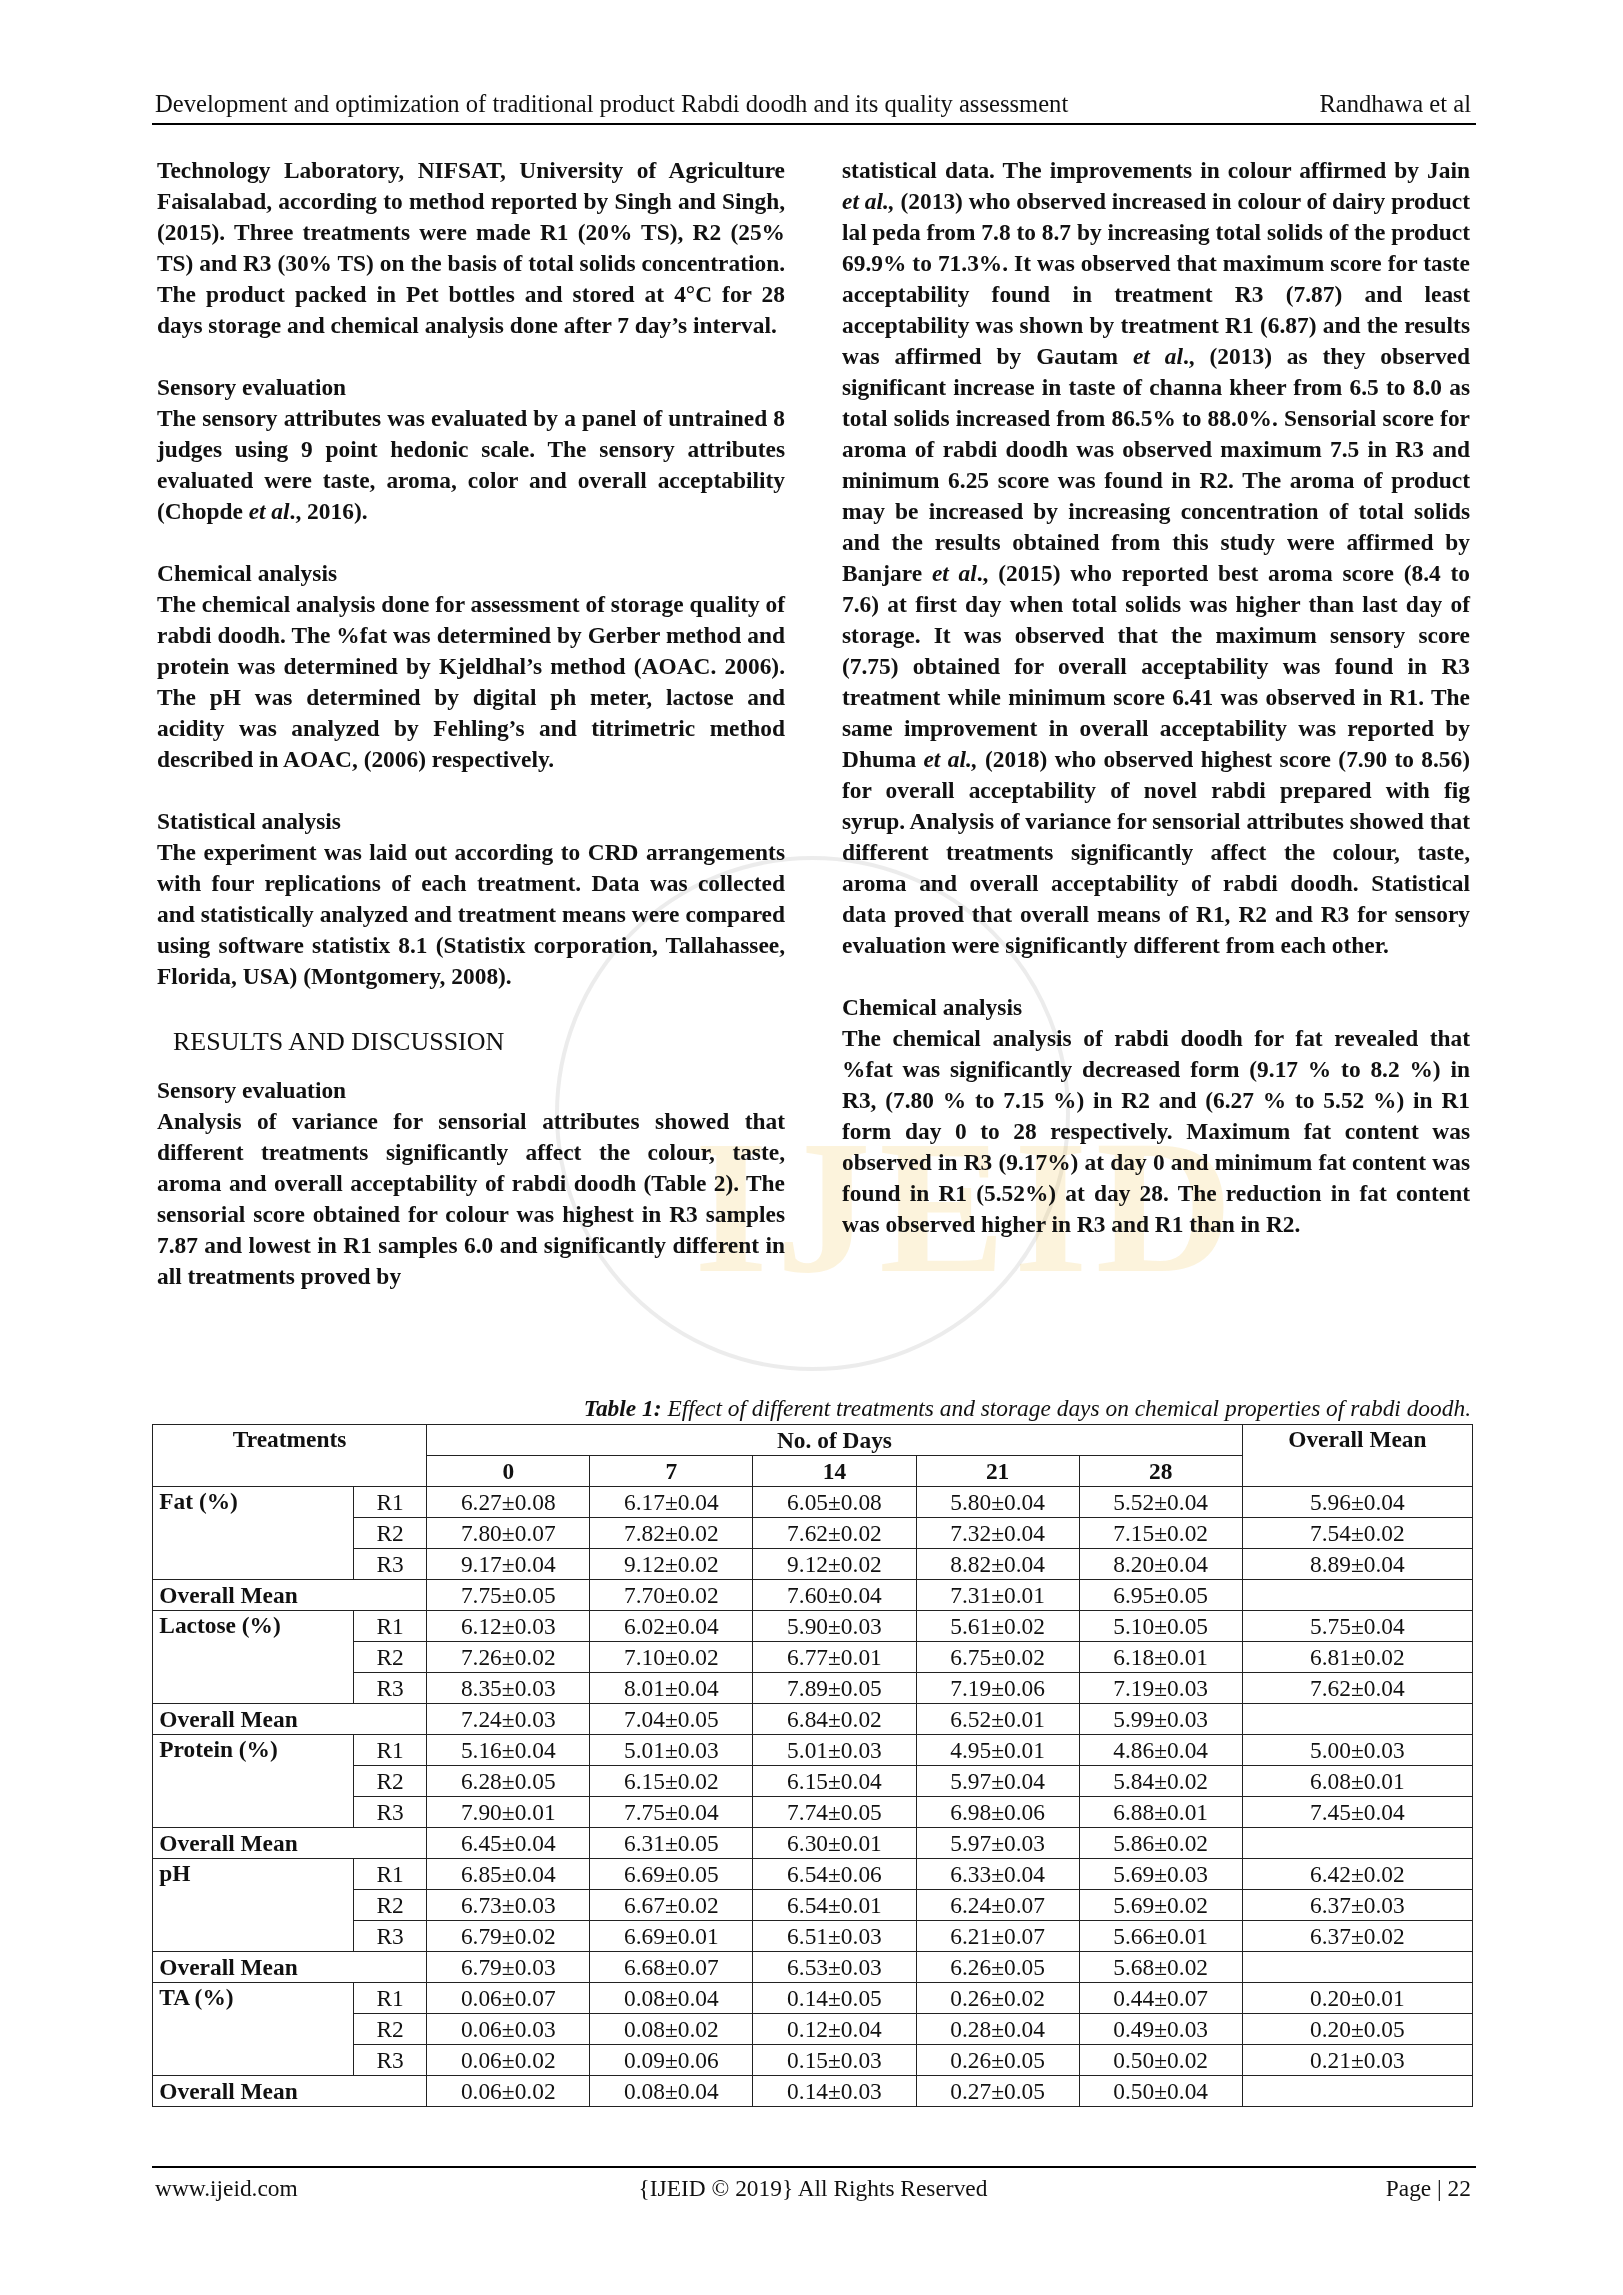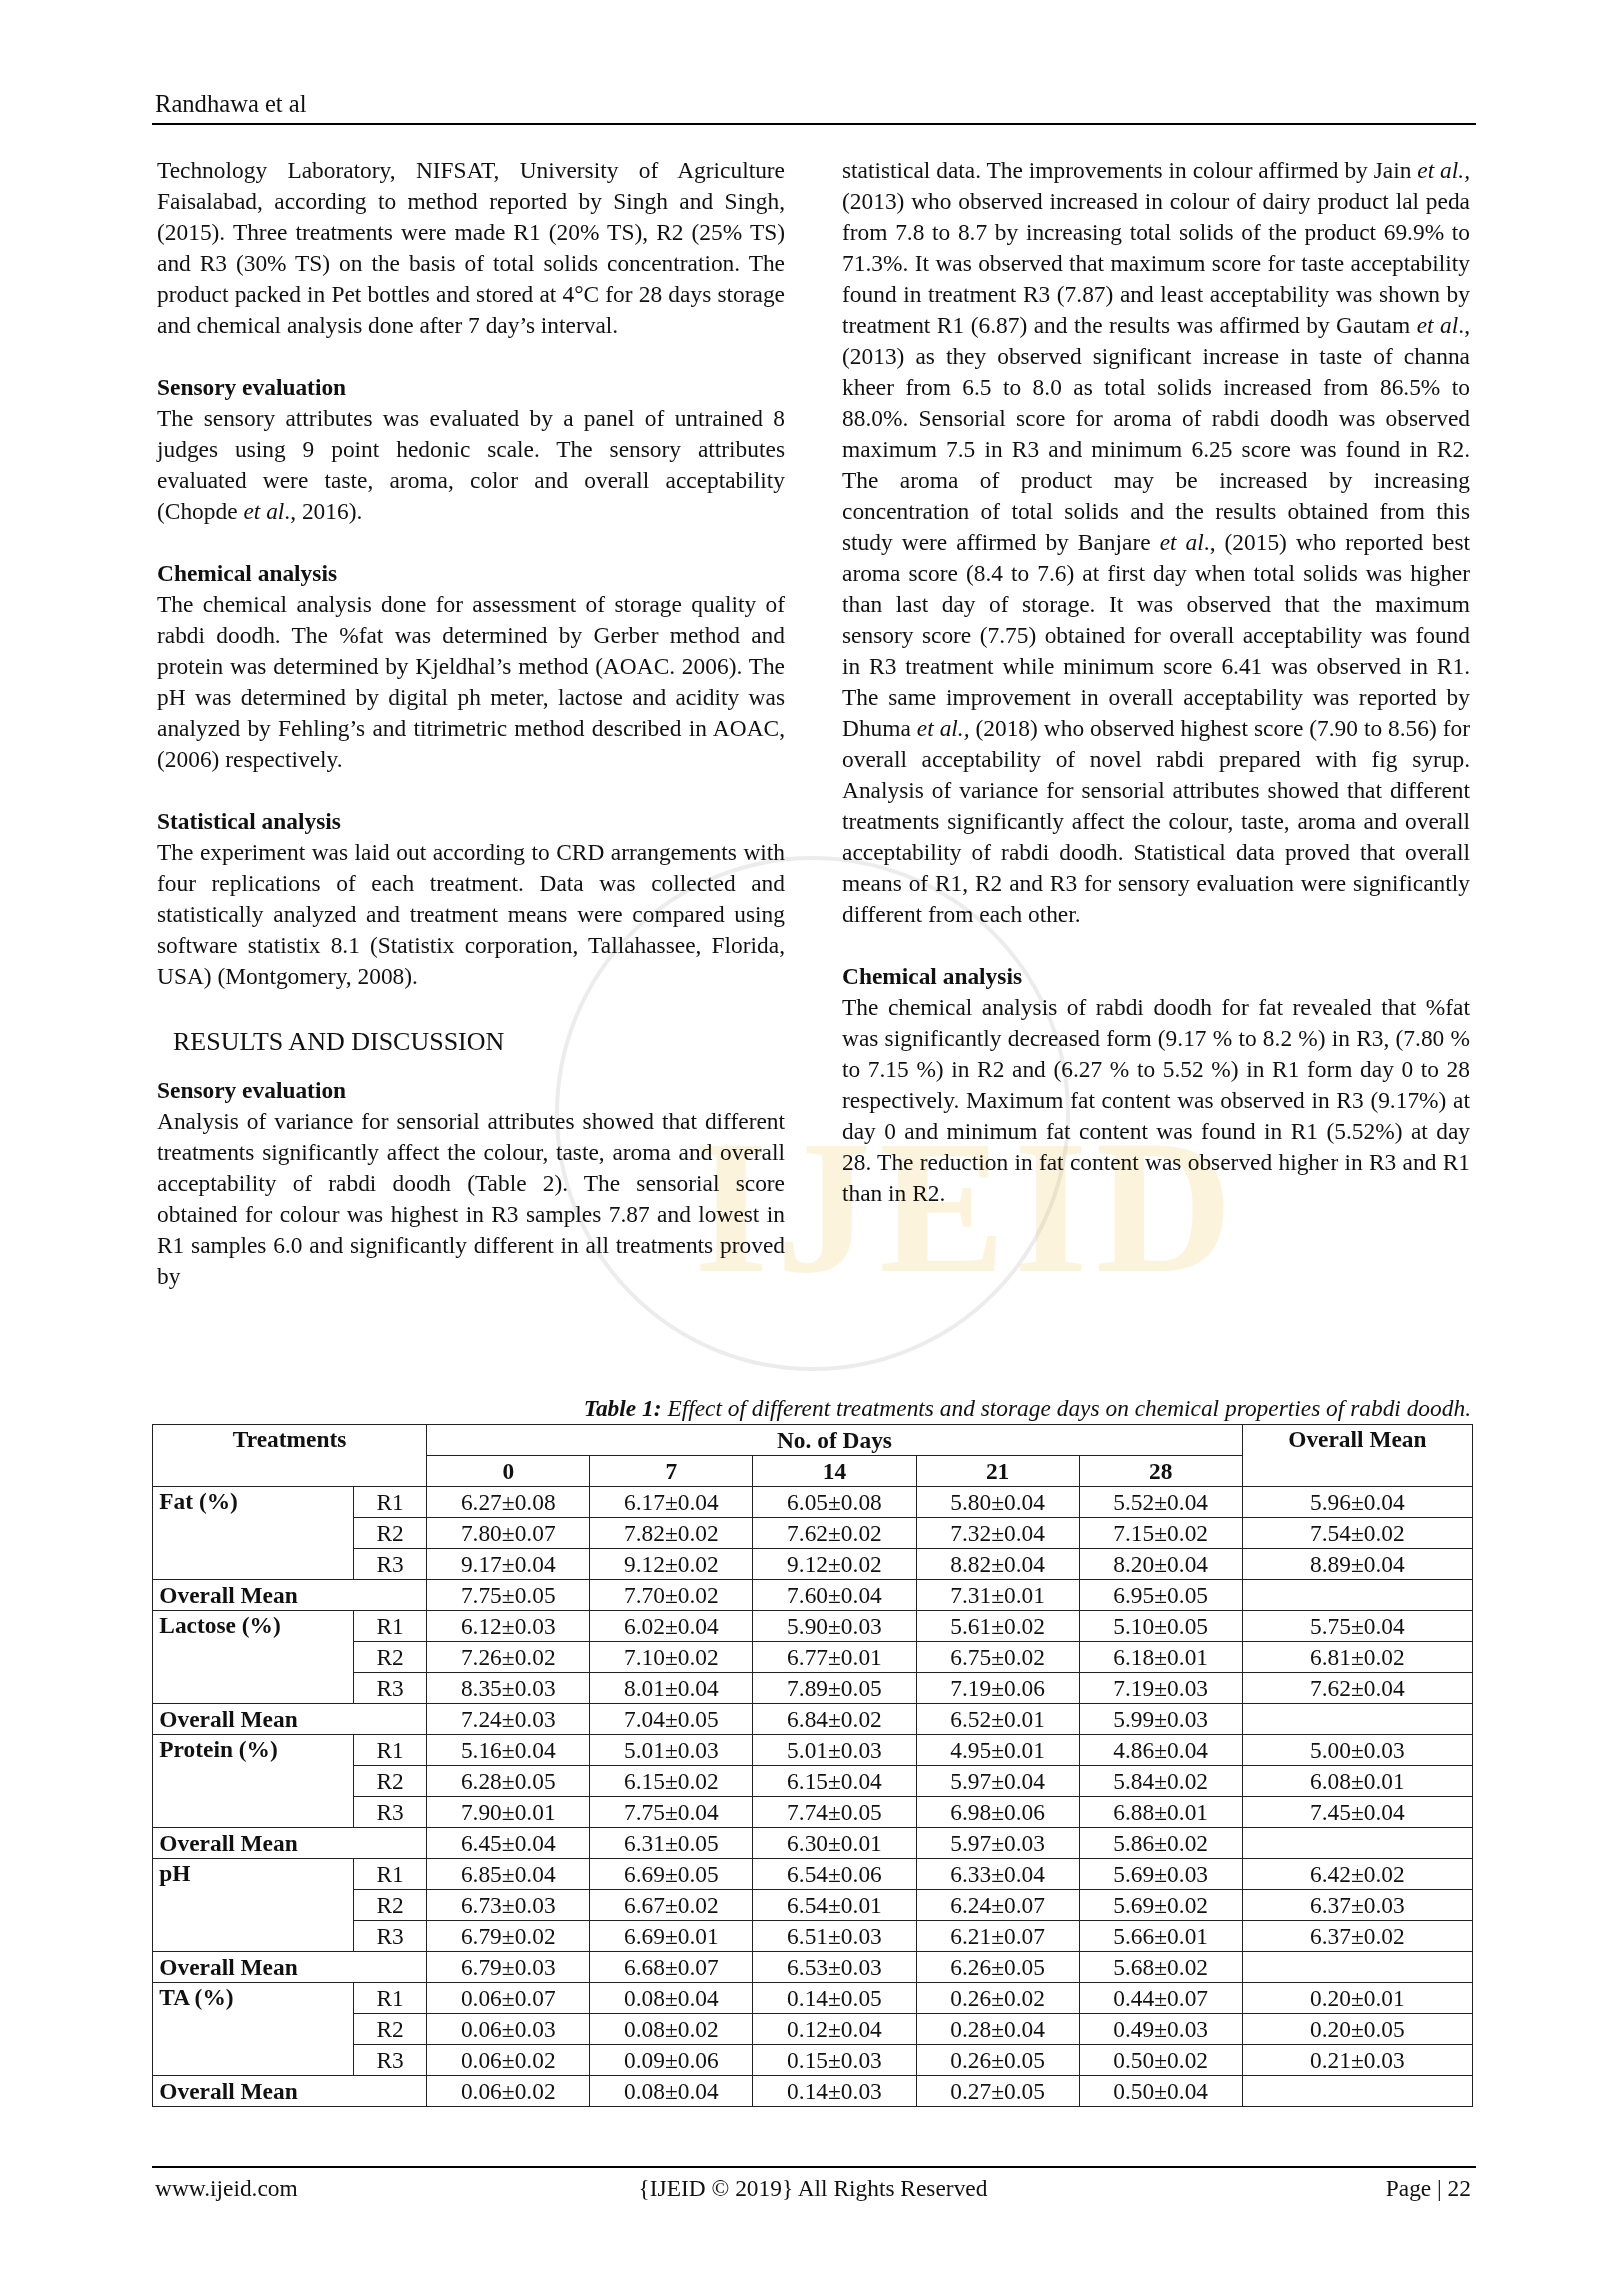--- a/index.html
+++ b/index.html
@@ -14,21 +14,21 @@
   }
   .header-rule {
     position: absolute; left: 152px; top: 123px; width: 1324px; height: 2.4px; background: #000;
   }
   .col {
     position: absolute; top: 155px; width: 628px;
     font-size: 23.4px; line-height: 31px; text-align: justify;
   }
   .col.left { left: 157px; }
   .col.right { left: 842px; }
-  .col p { margin: 0; }
+  .col p { margin: 0; font-weight: bold; }
   .col h3 { margin: 0; font-size: 23.4px; font-weight: bold; line-height: 31px; }
   .col h2 { margin: 16px; font-size: 26px; font-weight: normal; line-height: 35px; }
   .gap { height: 31px; }
   .gap-sm { height: 16px; }
   .watermark {
     position: absolute; left: 555px; top: 856px; width: 507px; height: 507px;
     border-radius: 50%; border: 4.8px solid rgba(180,180,180,0.25);
     pointer-events: none;
   }
   .watermark .wm-text {
@@ -59,20 +59,21 @@
     position: absolute; left: 155px; top: 2174px; width: 1316px;
     display: flex; justify-content: space-between; font-size: 23.4px; line-height: 28.5px;
   }
   .footer .center { position: absolute; left: 0; right: 0; text-align: center; }
   i { font-style: italic; margin-top: 17px; }
 </style>
 </head>
 <body>
 
 <div class="header">
+  <span>Development and optimization of traditional product Rabdi doodh and its quality assessment</span>
   <span>Randhawa et al</span>
 </div>
 <div class="header-rule"></div>
 
 <div class="watermark">
   <span class="wm-text">IJEID</span>
 </div>
 
 <div class="col left">
   <p>Technology Laboratory, NIFSAT, University of Agriculture Faisalabad, according to method reported by Singh and Singh, (2015). Three treatments were made R1 (20% TS), R2 (25% TS) and R3 (30% TS) on the basis of total solids concentration. The product packed in Pet bottles and stored at 4°C for 28 days storage and chemical analysis done after 7 day’s interval.</p>

